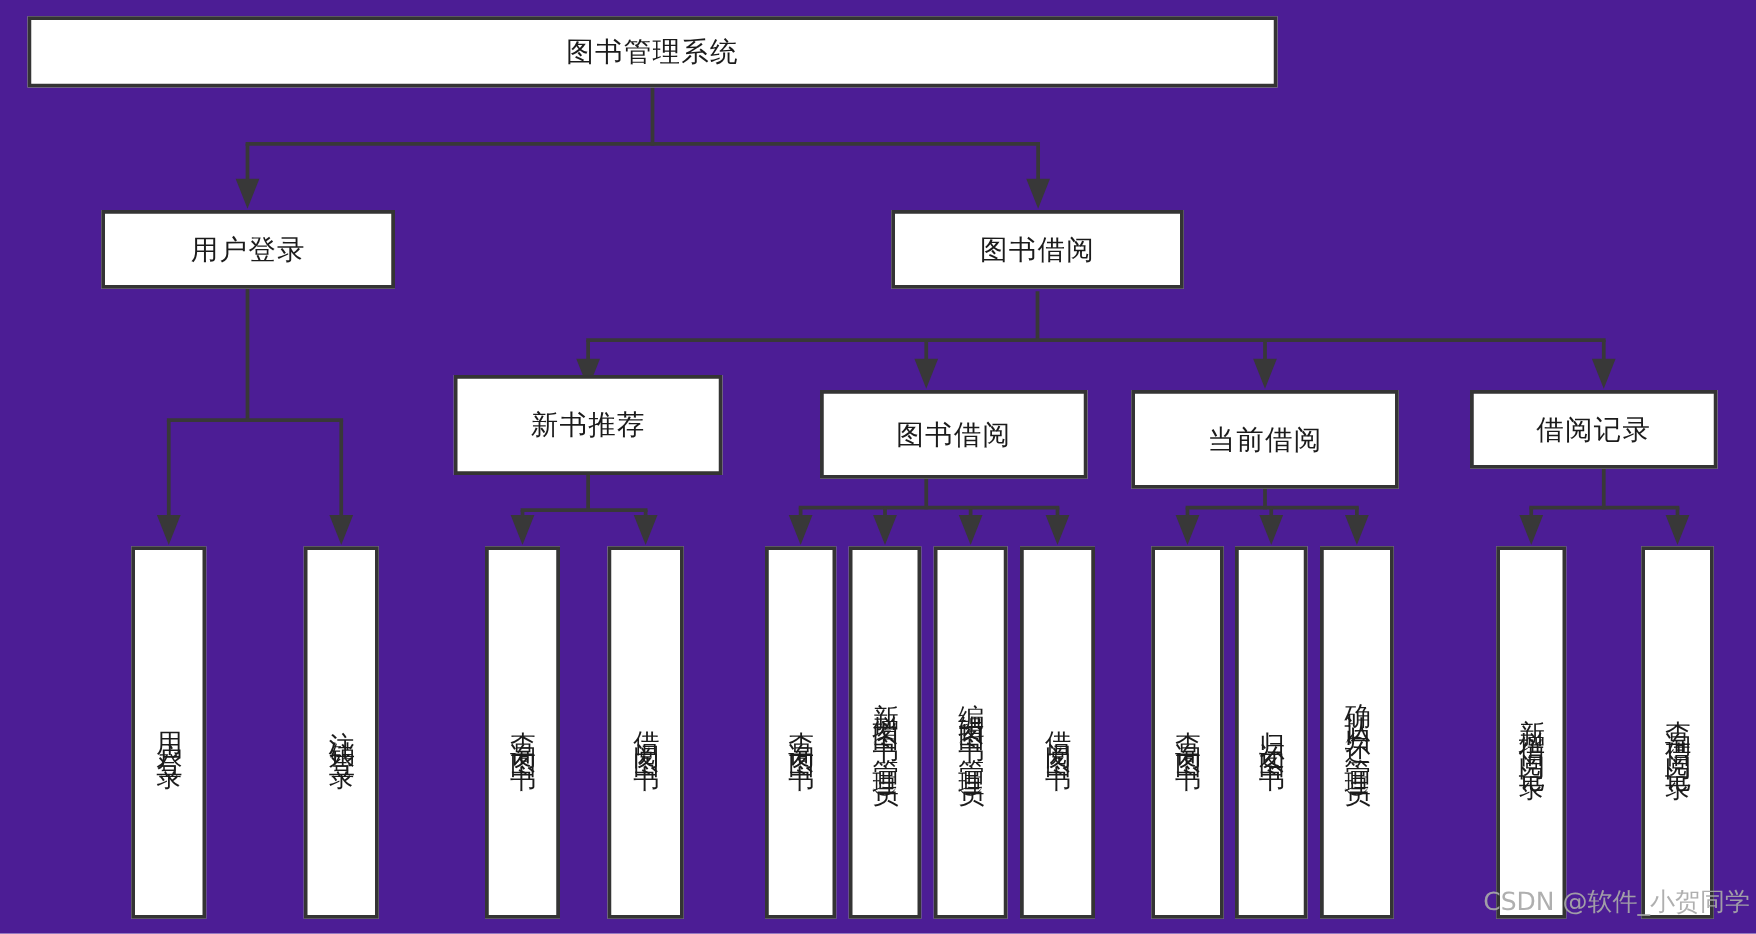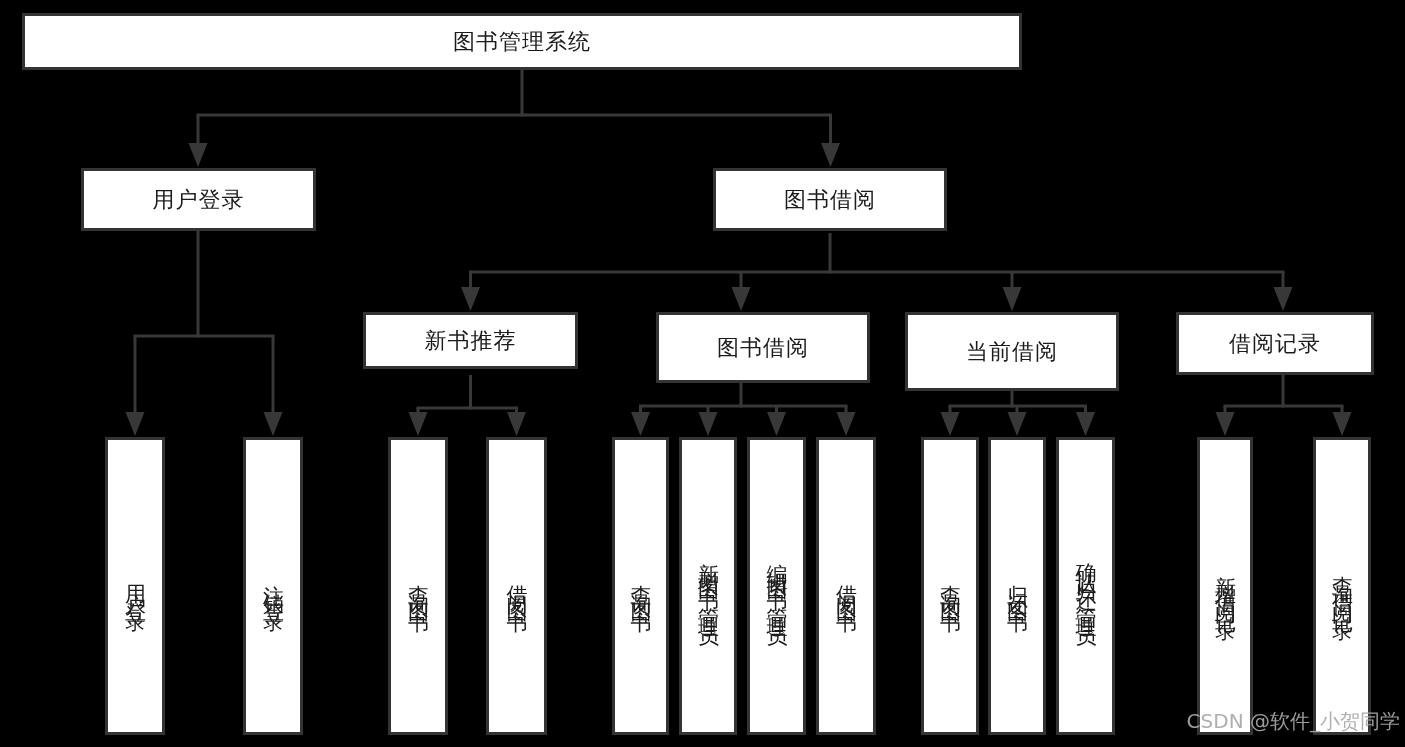--- a/index.html
+++ b/index.html
@@ -1,20 +1,20 @@
 <!DOCTYPE html>
 <html><head>
 <meta charset="utf-8">
 <style>
   html,body { margin:0; padding:0; background:#ffffff; }
   #canvas {
     position: relative;
     width: 1405px;
     height: 747px;
-    background: #000000;
+    background: #4c1d95;
     overflow: hidden;
     font-family: "DejaVu Sans", "Liberation Sans", sans-serif;
   }
   #connectors {
     position: absolute;
     left: 0; top: 0;
     width: 1405px; height: 747px;
   }
   #connectors path {
     stroke: #383838;
@@ -144,21 +144,21 @@
     <span>图书管理系统</span>
   </div>
 
   <div class="box hbox" style="left:81px;top:168px;width:235px;height:63px">
     <span>用户登录</span>
   </div>
   <div class="box hbox" style="left:713px;top:168px;width:234px;height:63px">
     <span>图书借阅</span>
   </div>
 
-  <div class="box hbox" style="left:363px;top:312px;width:215px;height:57px">
+  <div class="box hbox" style="left:363px;top:300px;width:215px;height:80px">
     <span>新书推荐</span>
   </div>
   <div class="box hbox" style="left:656px;top:312px;width:214px;height:71px">
     <span>图书借阅</span>
   </div>
   <div class="box hbox" style="left:905px;top:312px;width:214px;height:79px">
     <span>当前借阅</span>
   </div>
   <div class="box hbox" style="left:1176px;top:312px;width:198px;height:63px">
     <span>借阅记录</span>

